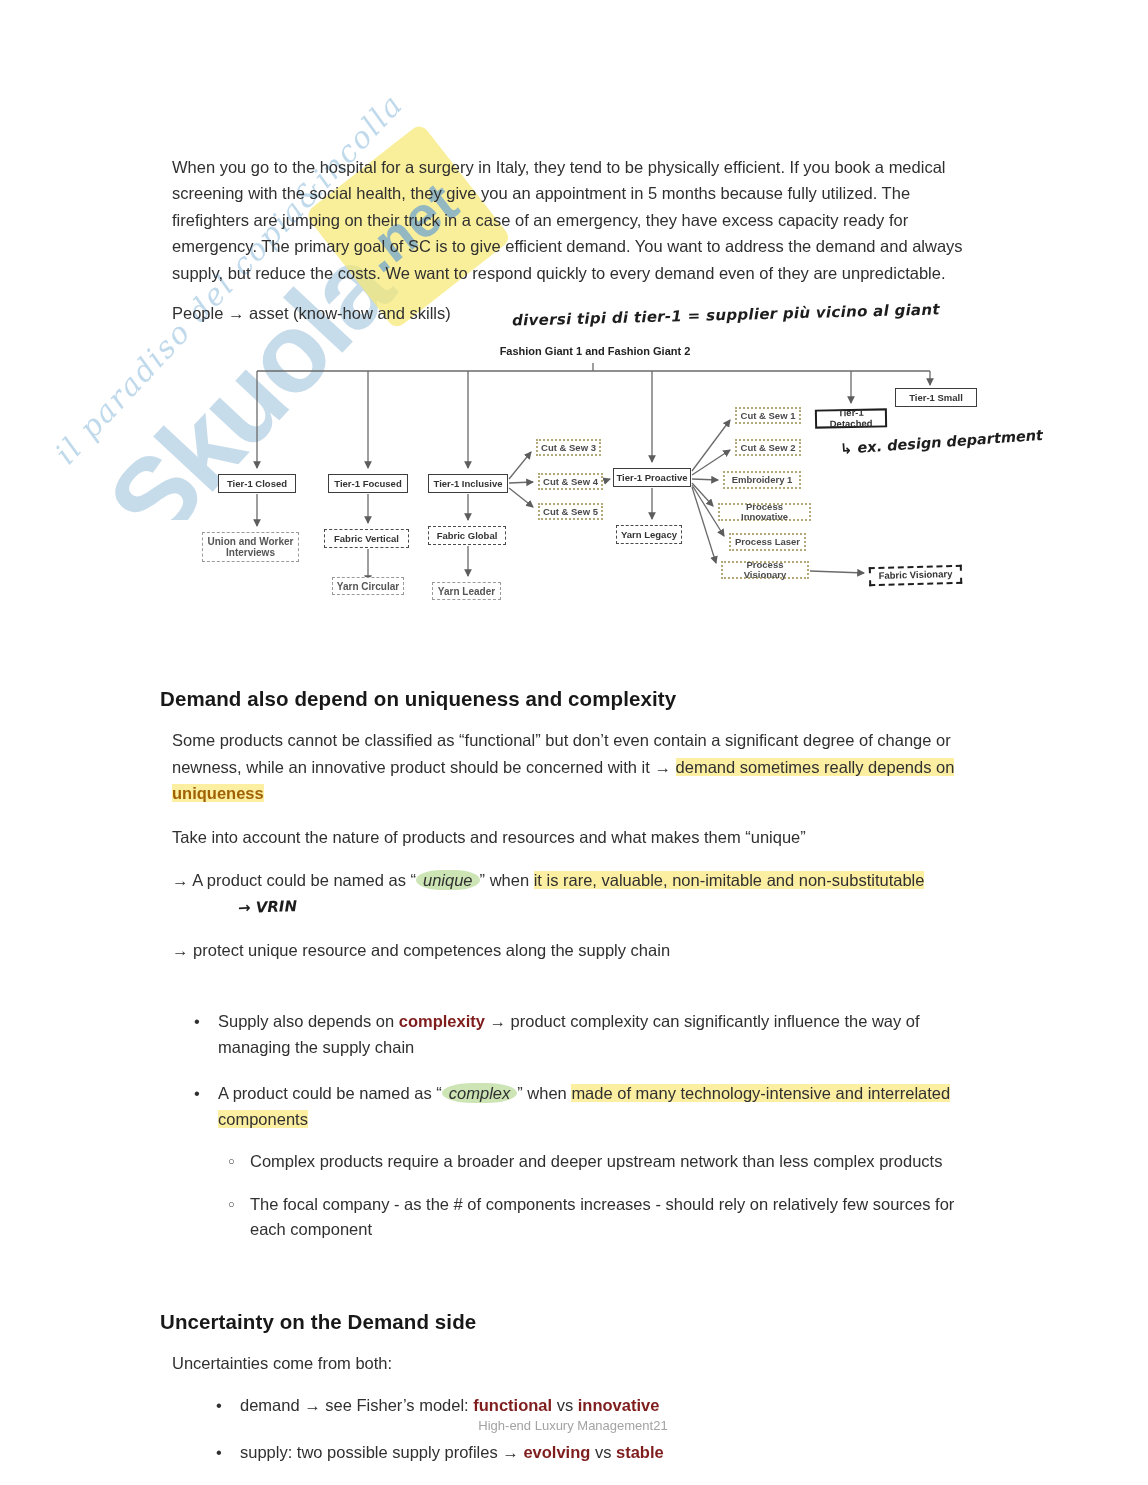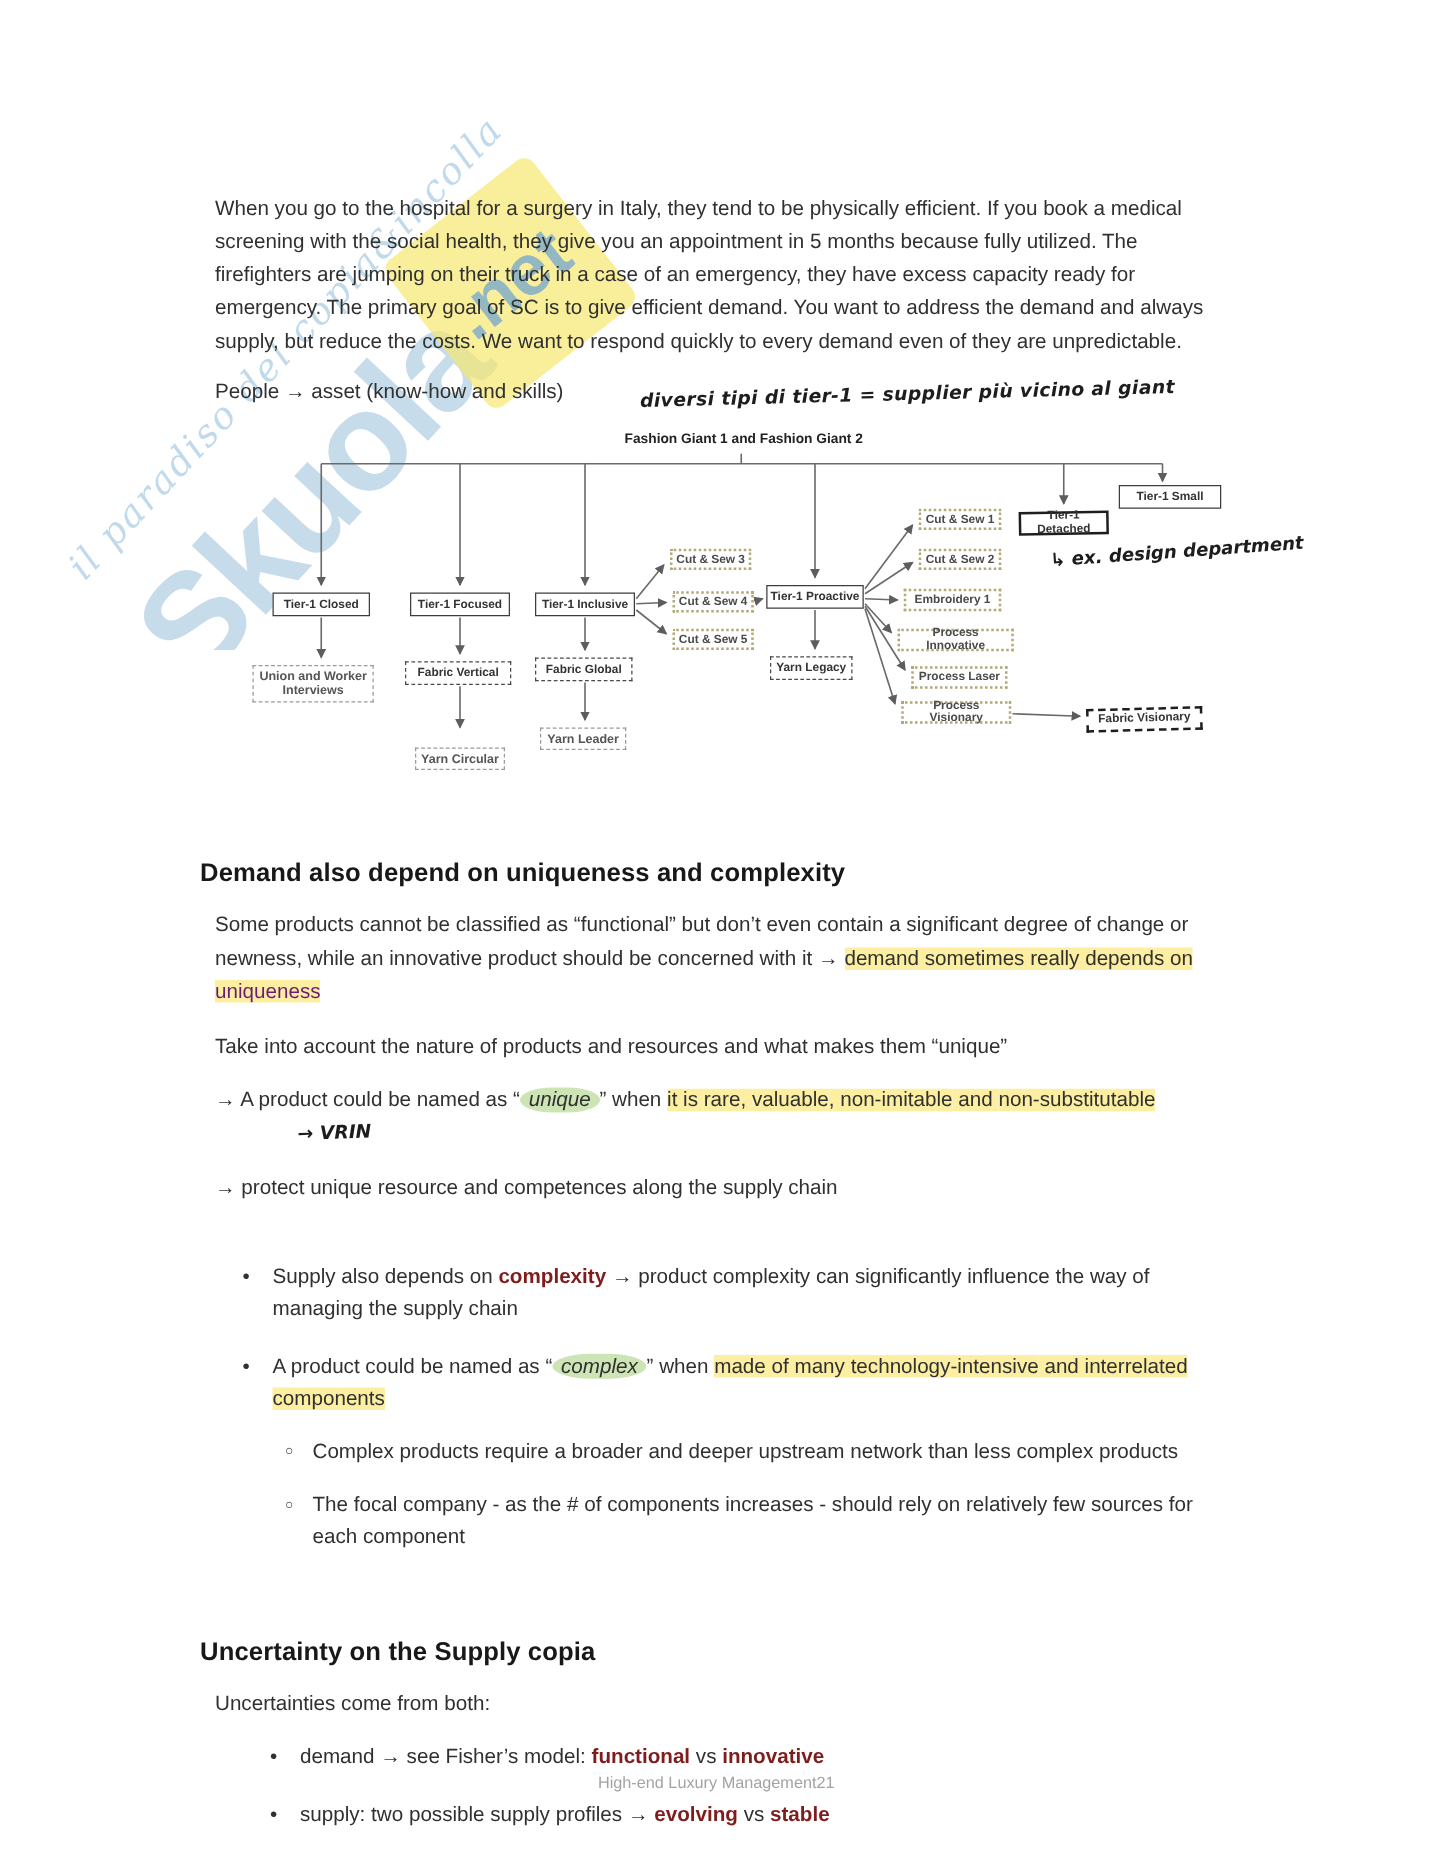--- a/index.html
+++ b/index.html
@@ -21,21 +21,21 @@
   .wm-net{font-size:58px;font-weight:bold;color:rgba(118,168,205,.78)}
 
   
   .content{position:relative;z-index:1;padding:142px 160px 0}
   p{font-size:16.5px;line-height:1.6;margin:12px}
   .intro{margin-bottom:14px}
   h2{font-size:20.5px;color:#181818;margin:50px 0 16px;letter-spacing:.1px}
   .body{margin-bottom:17px}
   .hl{background:#fcefa2}
   .b{font-weight:normal}
-  .orange{color:#701a75;font-weight:normal}
+  .orange{color:#a16207;font-weight:bold}
   .purple{color:#7f1d1d;font-weight:bold}
   .green{background:#cde4b5;border-radius:50%/62%;padding:1px 7px;font-style:italic}
   .hand{font-family:"DejaVu Sans",sans-serif;font-style:italic;color:#1d1d1d}
   .vrin{display:inline-block;margin-left:66px;font-size:15px;transform:rotate(-2deg);font-weight:bold}
 
   
   .ul-main{margin-top:46px;padding-left:34px}
   .ul-main.tight{margin-top:10px;padding-left:56px}
   .li{display:flex;margin-bottom:21px;font-size:16.5px;line-height:1.55}
   .mk{width:24px;flex:none}
@@ -144,21 +144,21 @@
       <div class="node b-olive" style="left:558px;top:161px;width:93px;height:18px">Process Innovative</div>
       <div class="node b-olive" style="left:569px;top:191px;width:77px;height:18px">Process Laser</div>
       <div class="node b-olive" style="left:561px;top:219px;width:88px;height:18px">Process Visionary</div>
 
       <div class="node b-dark-dash" style="left:164px;top:187px;width:85px;height:19px">Fabric Vertical</div>
       <div class="node b-dark-dash" style="left:268px;top:184px;width:78px;height:19px">Fabric Global</div>
       <div class="node b-dark-dash" style="left:456px;top:183px;width:66px;height:19px">Yarn Legacy</div>
       <div class="node b-sketch-dash" style="left:709px;top:224px;width:93px;height:19px">Fabric Visionary</div>
 
       <div class="node b-gray-dash" style="left:42px;top:190px;width:97px;height:30px">Union and Worker Interviews</div>
-      <div class="node b-gray-dash" style="left:172px;top:256px;width:72px;height:18px">Yarn Circular</div>
+      <div class="node b-gray-dash" style="left:172px;top:235px;width:72px;height:18px">Yarn Circular</div>
       <div class="node b-gray-dash" style="left:272px;top:240px;width:69px;height:18px">Yarn Leader</div>
 
       <div class="hand design-note">↳ ex. design department</div>
     </div>
 
     <h2>Demand also depend on uniqueness and complexity</h2>
 
     <p class="body"><span>Some products cannot be classified as “functional” but don’t even contain a significant degree of change or newness, while an innovative product should be concerned with it → </span><span class="hl">demand sometimes really depends on </span><span class="hl orange">uniqueness</span></p>
 
     <p class="body">Take into account the nature of products and resources and what makes them “unique”</p>
@@ -184,21 +184,21 @@
             </div>
             <div class="li">
               <span class="mk sub">○</span>
               <div class="li-text">The focal company - as the # of components increases - should rely on relatively few sources for each component</div>
             </div>
           </div>
         </div>
       </div>
     </div>
 
-    <h2>Uncertainty on the Supply copia</h2>
+    <h2>Uncertainty on the Demand side</h2>
     <p class="body">Uncertainties come from both:</p>
 
     <div class="ul-main tight">
       <div class="li">
         <span class="mk">•</span>
         <div class="li-text"><span>demand → see Fisher’s model: </span><span class="purple">functional</span><span> vs </span><span class="purple">innovative</span></div>
       </div>
       <div class="li">
         <span class="mk">•</span>
         <div class="li-text"><span>supply: two possible supply profiles → </span><span class="purple">evolving</span><span> vs </span><span class="purple">stable</span></div>

